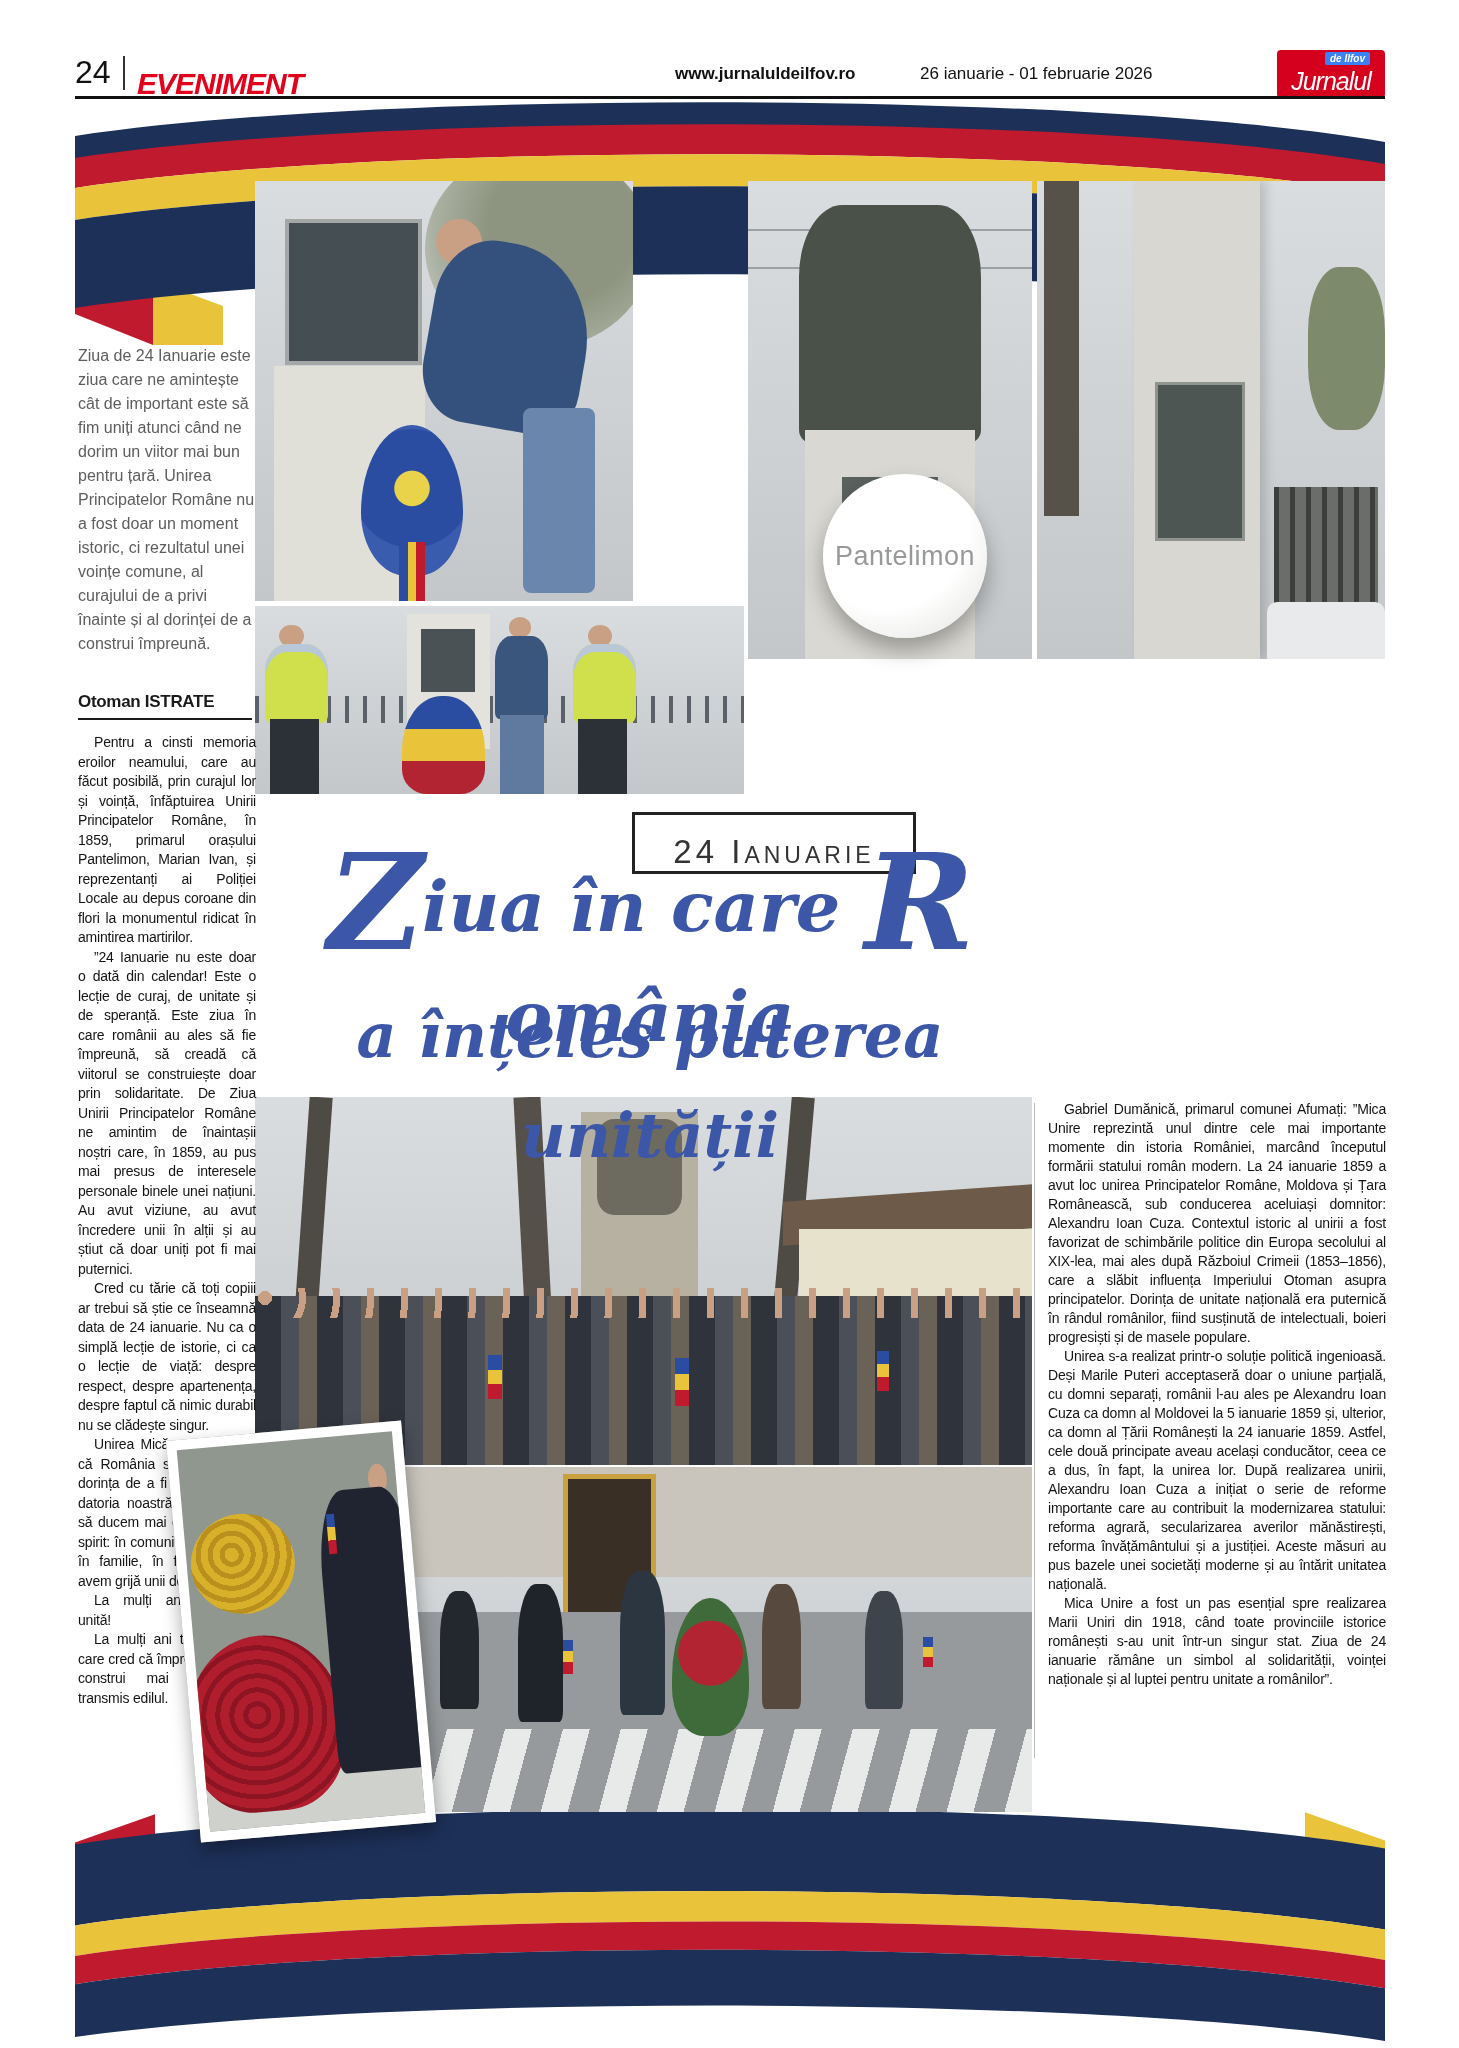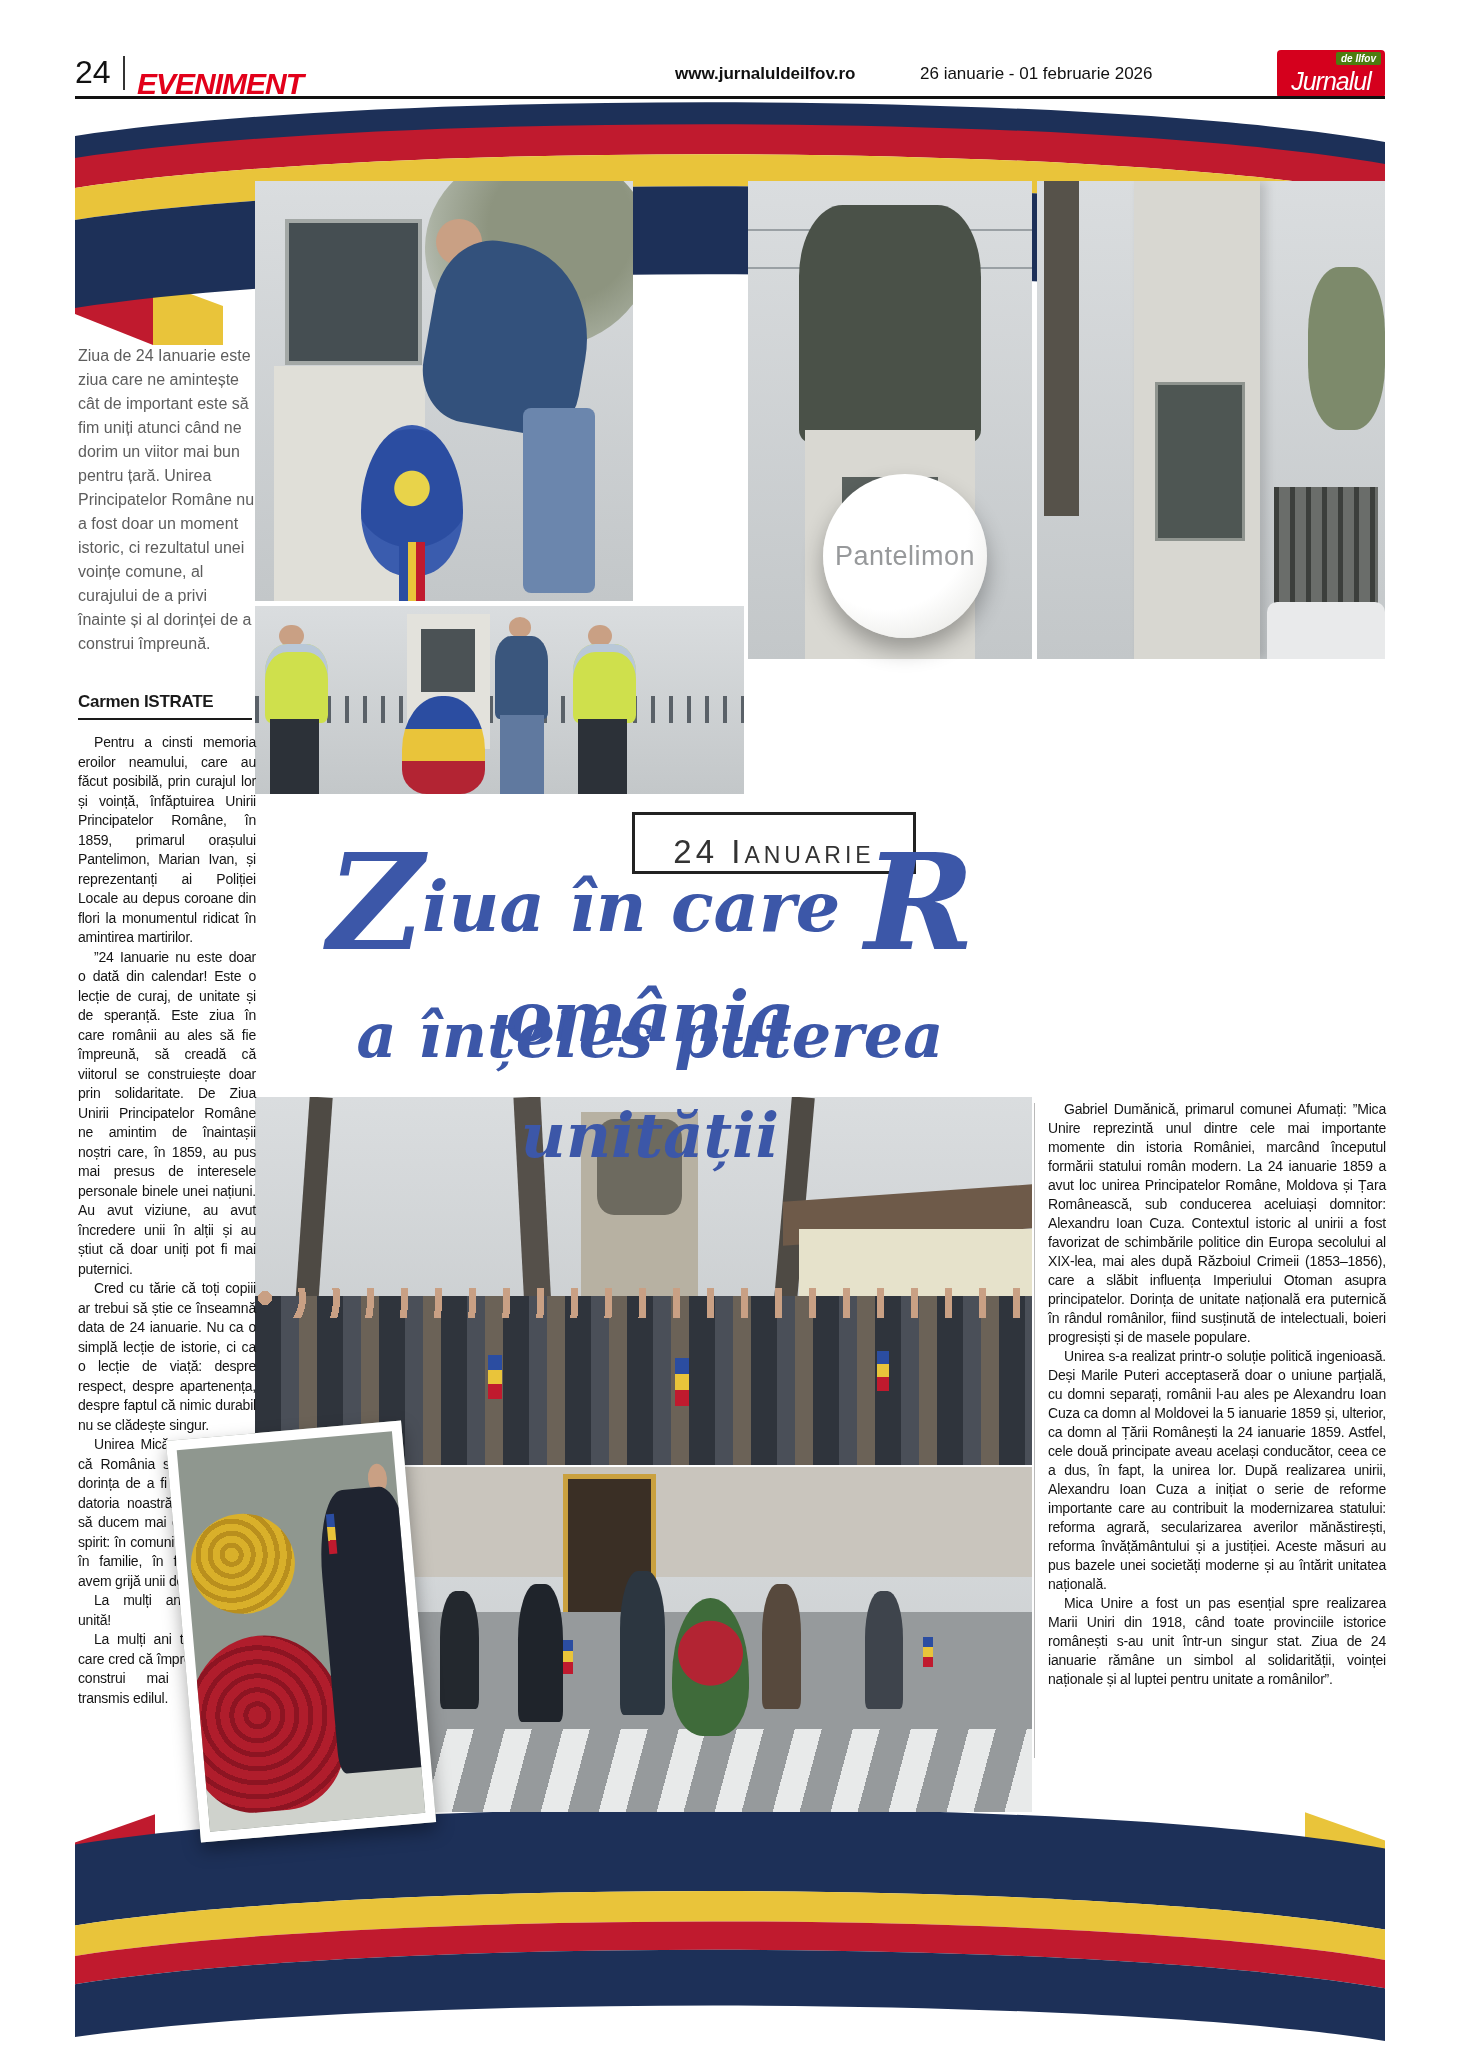--- a/index.html
+++ b/index.html
@@ -10,21 +10,21 @@
   .hdr-rule{position:absolute;left:75px;top:96px;width:1310px;height:3px;background:#111;}
   .pageno{position:absolute;left:0;top:2px;font-size:32px;font-weight:400;color:#111;}
   .hdr-div{position:absolute;left:48px;top:4px;width:2px;height:34px;background:#333;}
   .section{position:absolute;left:62px;top:15px;font-size:30px;font-weight:800;font-style:italic;
            color:#e2001a;letter-spacing:-1px;}
   .site{position:absolute;left:600px;top:12px;font-size:17px;font-weight:700;color:#111;}
   .daterange{position:absolute;left:845px;top:12px;font-size:17px;font-weight:400;color:#111;}
   .logo{position:absolute;right:0;top:-2px;width:108px;height:48px;background:#d5001d;border-radius:4px;}
   .logo-main{position:absolute;left:0;right:0;bottom:2px;text-align:center;color:#fff;
              font-weight:400;font-style:italic;font-size:25px;letter-spacing:-1px;}
-  .logo-top{position:absolute;top:2px;right:4px;background:#4d7c0f;color:#fff;font-size:10px;
+  .logo-top{position:absolute;top:2px;right:15px;background:#3b82f6;color:#fff;font-size:10px;
             font-weight:700;font-style:italic;padding:1px 5px;border-radius:2px;}
   
   .ribbon{position:absolute;left:75px;width:1310px;z-index:1;}
   .ribbon svg{display:block;width:100%;height:100%;}
   .ribbon-top{top:100px;height:245px;}
   .ribbon-bottom{top:1802px;height:243px;}
   
   .photo{position:absolute;z-index:2;background:linear-gradient(#dadddf,#c3c7c9);overflow:hidden;}
   .abs{position:absolute;}
   
@@ -136,21 +136,21 @@
     <span>24 Ianuarie</span>
   </div>
   <div class="headline headline-l1">
     <span class="cap">Z</span><span>iua în care </span><span class="cap">R</span><span>omânia</span>
   </div>
   <div class="headline headline-l2">
     <span>a înțeles puterea unității</span>
   </div>
 
   <div class="intro">Ziua de 24 Ianuarie este ziua care ne amintește cât de important este să fim uniți atunci când ne dorim un viitor mai bun pentru țară. Unirea Principatelor Române nu a fost doar un moment istoric, ci rezultatul unei voințe comune, al curajului de a privi înainte și al dorinței de a construi împreună.</div>
-  <div class="byline">Carmen ISTRATE</div>
+  <div class="byline">Otoman ISTRATE</div>
   <div class="colL">
     <p>Pentru a cinsti memoria eroilor neamului, care au făcut posibilă, prin curajul lor și voință, înfăptuirea Unirii Principatelor Române, în 1859, primarul orașului Pantelimon, Marian Ivan, și reprezentanți ai Poliției Locale au depus coroane din flori la monumentul ridicat în amintirea martirilor.</p>
     <p>”24 Ianuarie nu este doar o dată din calendar! Este o lecție de curaj, de unitate și de speranță. Este ziua în care românii au ales să fie împreună, să creadă că viitorul se construiește doar prin solidaritate. De Ziua Unirii Principatelor Române ne amintim de înaintașii noștri care, în 1859, au pus mai presus de interesele personale binele unei națiuni. Au avut viziune, au avut încredere unii în alții și au știut că doar uniți pot fi mai puternici.</p>
     <p>Cred cu tărie că toți copiii ar trebui să știe ce înseamnă data de 24 ianuarie. Nu ca o simplă lecție de istorie, ci ca o lecție de viață: despre respect, despre apartenența, despre faptul că nimic durabil nu se clădește singur.</p>
     <p>Unirea Mică ne amintește că România s-a născut din dorința de a fi împreună. Iar datoria noastră, astăzi, este să ducem mai departe acest spirit: în comunitățile noastre, în familie, în felul în care avem grijă unii de alții.</p>
     <p>La mulți ani, România unită!</p>
     <p>La mulți ani tuturor celor care cred că împreună putem construi mai bine!”, a transmis edilul.</p>
   </div>
 
   <div class="photo" style="left:255px;top:1097px;width:777px;height:368px;">

